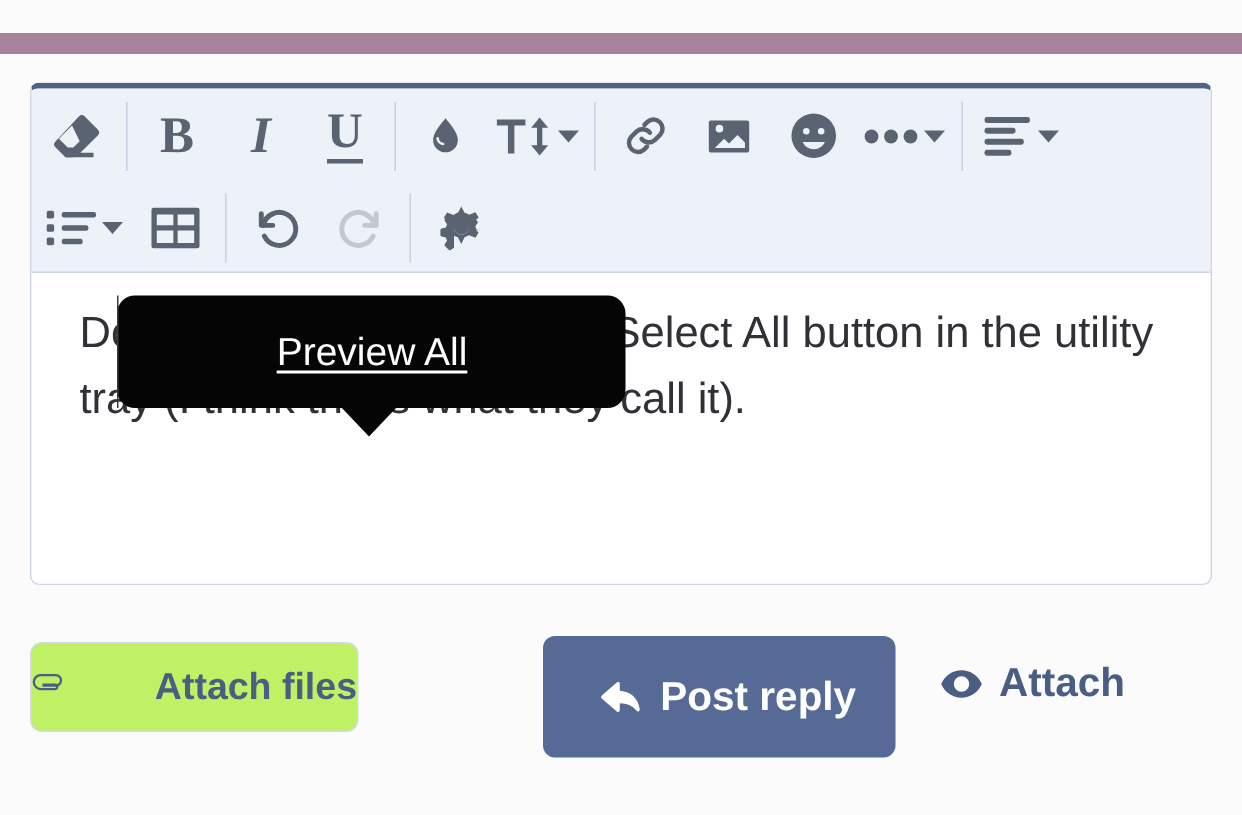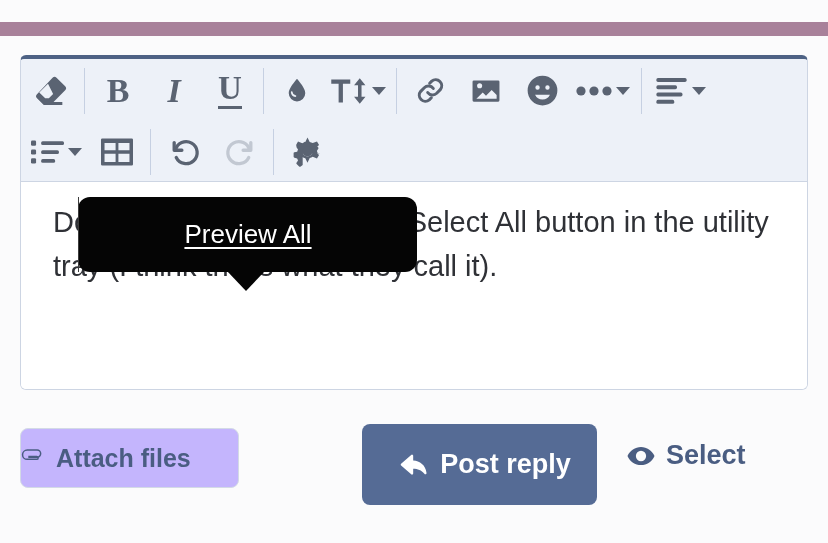--- a/index.html
+++ b/index.html
@@ -150,26 +150,26 @@
   #actions {
     position: absolute;
     top: 424px; left: 0;
     width: 828px; height: 90px;
   }
 
   #attach-files-button {
     position: absolute;
     top: 4px; left: 20px;
     width: 219px; height: 60px;
-    background: #c4b5fd;
+    background: #bef264;
     border: 1px solid #d3dae6;
     border-radius: 8px;
     display: flex;
     align-items: center;
-    justify-content: flex-start;
+    justify-content: space-between;
     gap: 9px;
     color: #4a5d82;
     font-size: 25px;
     font-weight: bold;
     cursor: pointer;
   }
 
   #post-reply-button {
     position: absolute;
     top: 0px; left: 362px;
@@ -373,15 +373,15 @@
     <svg width="28" height="26" viewBox="0 0 24 22" fill="currentColor">
       <path d="M9.6 2.4 1.2 9.7a1.3 1.3 0 0 0 0 2l8.4 7.3a1 1 0 0 0 1.7-.8v-3.9c4 .1 7 1.1 9.6 4.2a1 1 0 0 0 1.8-.8C21.9 11 17 7.4 11.3 7.1V3.2a1 1 0 0 0-1.7-.8Z"></path>
     </svg>
     <span>Post reply</span>
   </button>
 
   <button id="preview-button">
     <svg width="28" height="22" viewBox="0 0 24 18" fill="currentColor">
       <path d="M12 1.2C6.9 1.2 2.6 4.3.6 8.6a1 1 0 0 0 0 .8C2.6 13.7 6.9 16.8 12 16.8s9.4-3.1 11.4-7.4a1 1 0 0 0 0-.8C21.4 4.3 17.1 1.2 12 1.2Zm0 12.2A4.4 4.4 0 1 1 12 4.6a4.4 4.4 0 0 1 0 8.8Z"></path>
     </svg>
-    <span>Select</span>
+    <span>Attach</span>
   </button>
 </div>
 
 </body></html>

